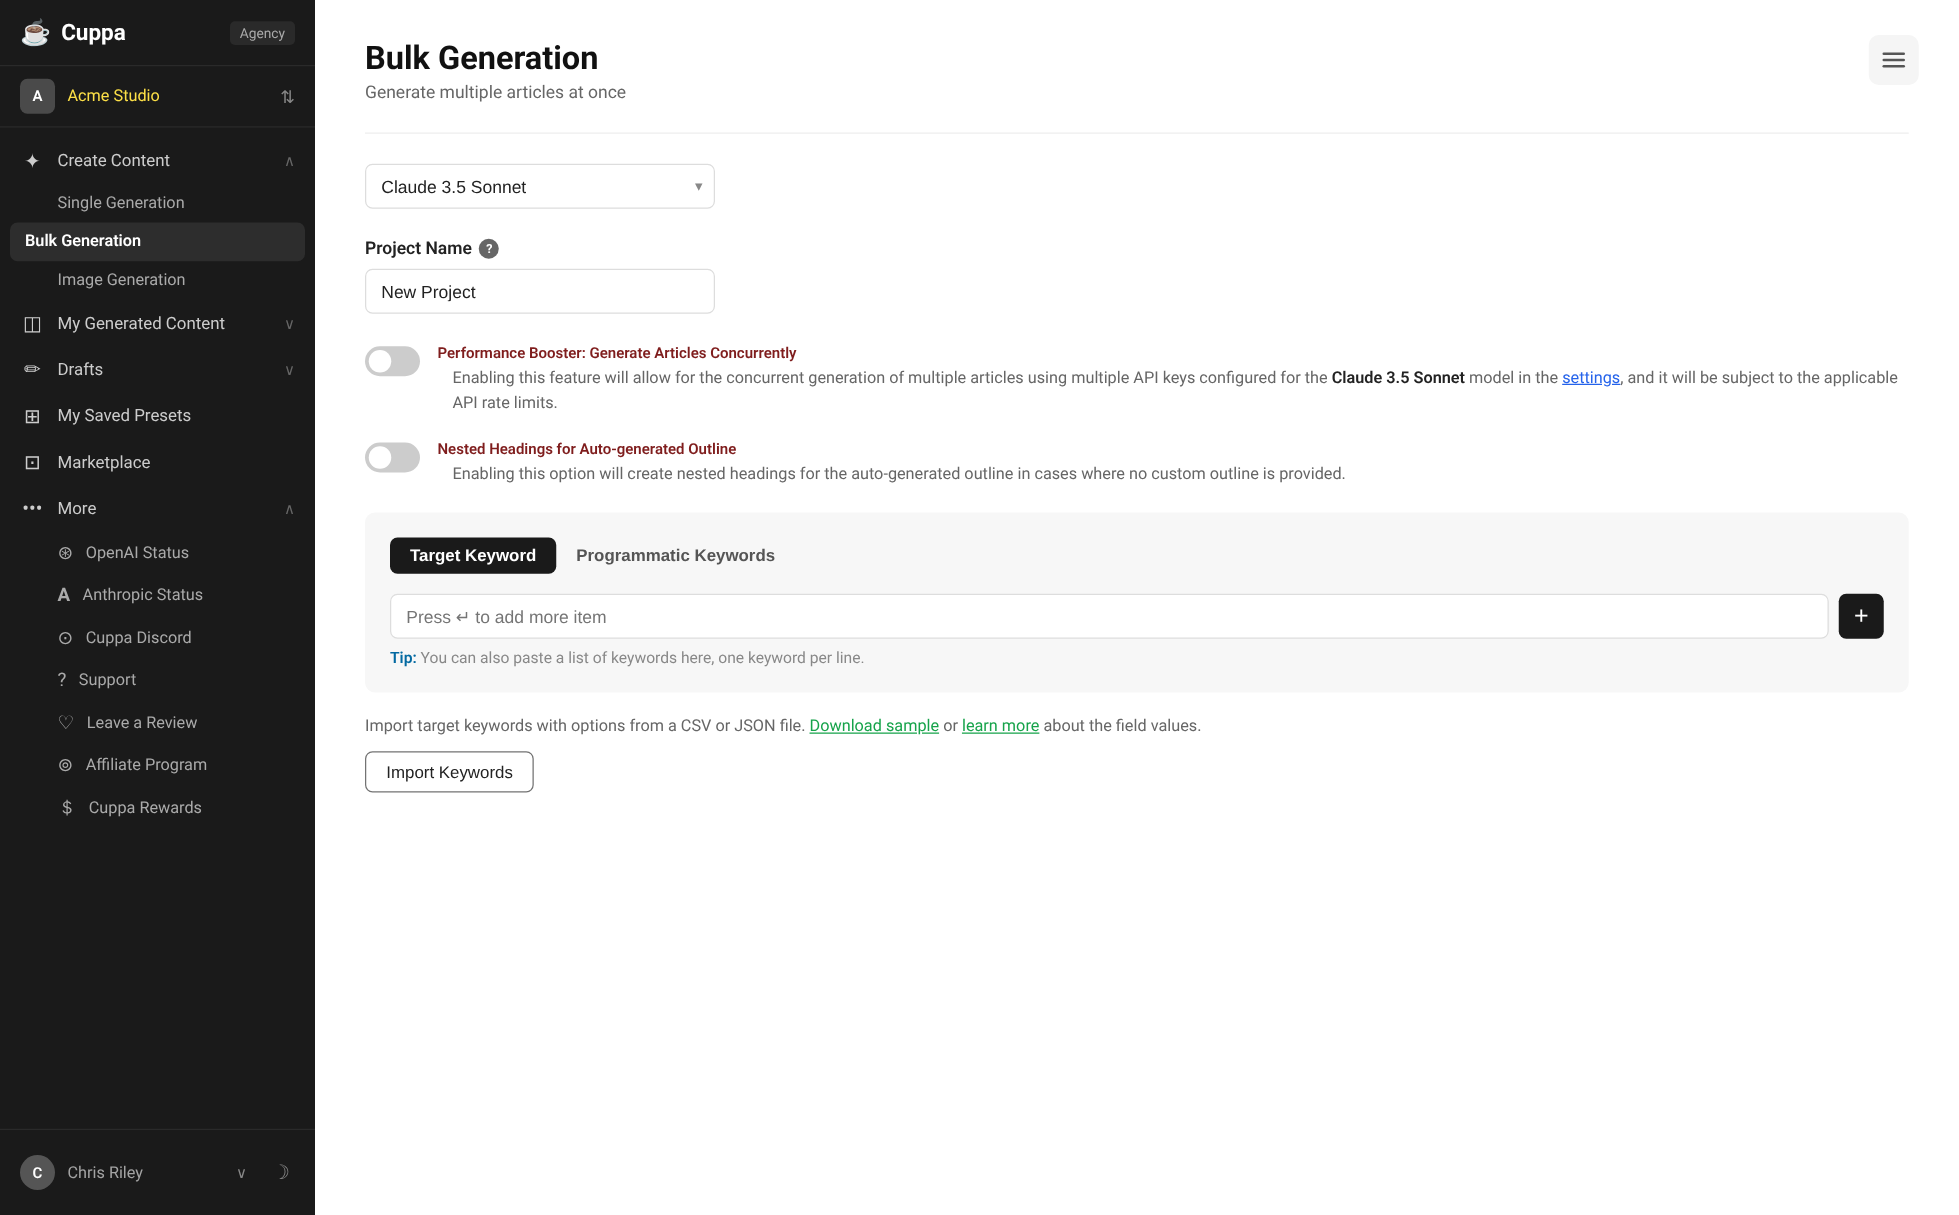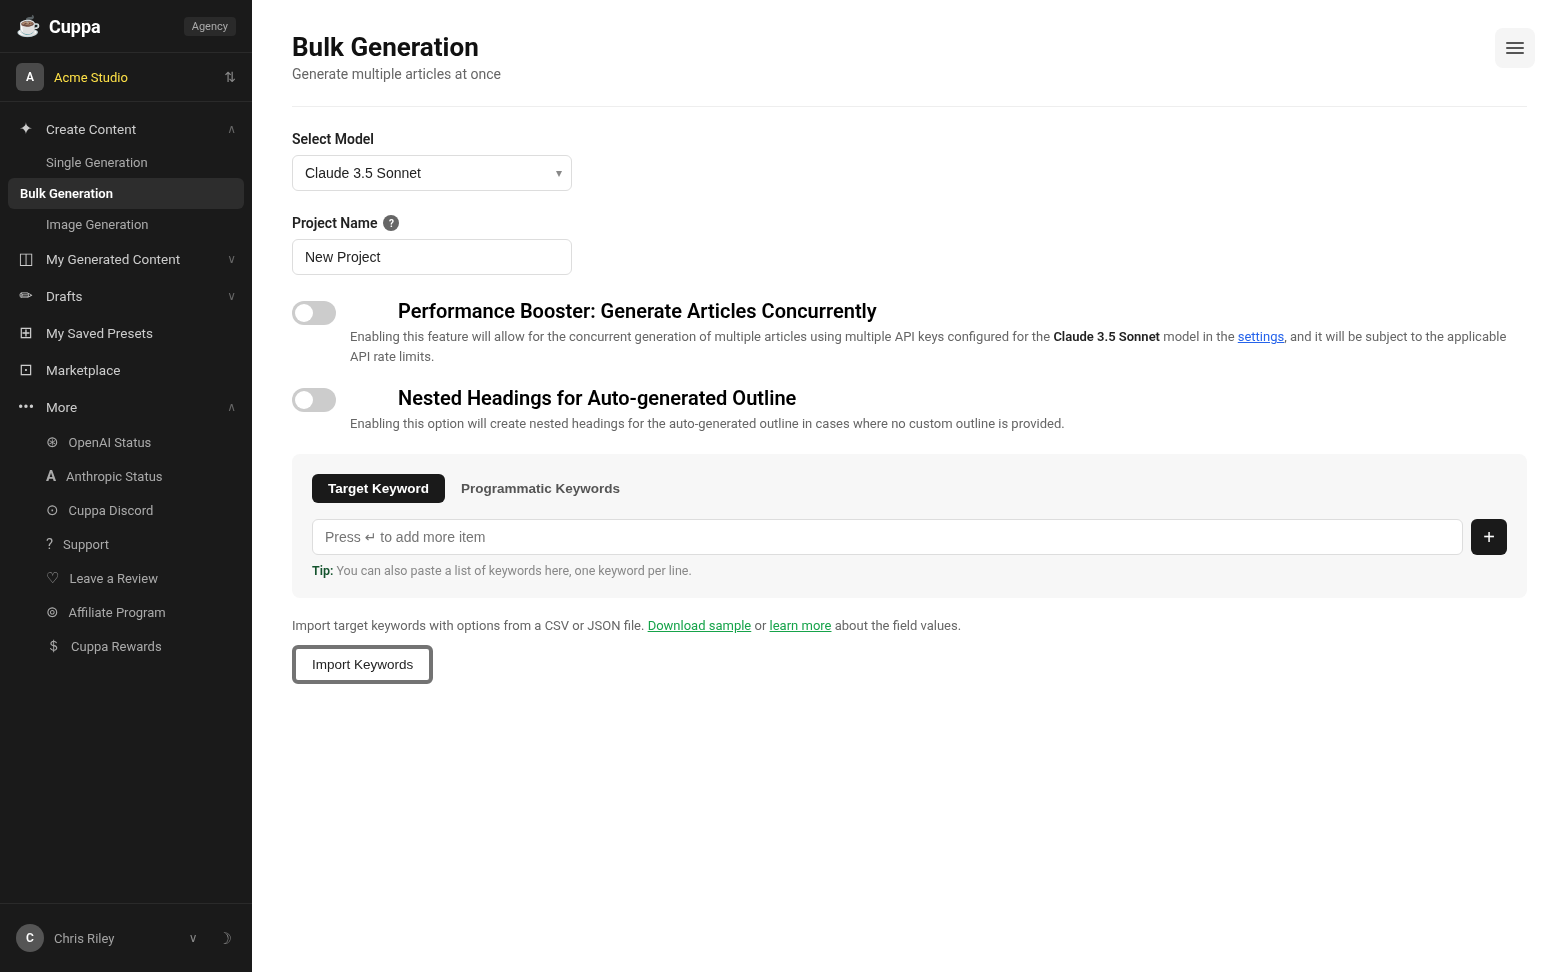--- a/index.html
+++ b/index.html
@@ -269,30 +269,30 @@
       border-radius: 50%;
       top: 3px;
       left: 3px;
       transition: transform 0.2s;
     }
     .toggle input:checked + .toggle-slider { background: #333; }
     .toggle input:checked + .toggle-slider::before { transform: translateX(20px); }
 
     .toggle-content {}
     .toggle-title {
-      font-size: 20px;
+      font-size: 12px;
       font-weight: 600;
-      color: #000000;
+      color: #7f1d1d;
       margin-bottom: 4px;
-      margin-left: 48px;
     }
     .toggle-desc {
       font-size: 13px;
       color: #666;
       line-height: 1.5;
+      margin-left: 12px;
     }
     .toggle-desc strong { color: #222; font-weight: 600; }
     .toggle-desc a { color: #2563eb; text-decoration: underline; }
 
     
     .keyword-box {
       background: #f7f7f7;
       border-radius: 8px;
       padding: 20px;
       margin-bottom: 20px;
@@ -343,32 +343,32 @@
       display: flex;
       align-items: center;
       justify-content: center;
       line-height: 1;
     }
     .keyword-tip {
       margin-top: 8px;
       font-size: 12.5px;
       color: #888;
     }
-    .keyword-tip strong { color: #14532d; font-weight: 600; }
+    .keyword-tip strong { color: #0369a1; font-weight: 600; }
 
     .import-info {
       font-size: 13px;
       color: #666;
       margin-bottom: 12px;
     }
     .import-info a { color: #16a34a; text-decoration: underline; }
 
     .import-btn {
       padding: 8px 16px;
-      border: 4px solid #737373;
+      border: 1px solid #737373;
       border-radius: 6px;
       background: #fff;
       font-size: 13.5px;
       font-weight: 500;
       color: #222;
       cursor: pointer;
     }
   </style>
 </head>
 <body>
@@ -481,23 +481,20 @@
 
   <div class="page-header">
     <h1 class="page-title">Bulk Generation</h1>
     <p class="page-subtitle">Generate multiple articles at once</p>
   </div>
 
   <hr>
 
   
   <div class="form-group">
-    <div class="form-label">
-      <span>Select Model</span>
-    </div>
     <div class="select-wrapper">
       <select>
         <option>Claude 3.5 Sonnet</option>
         <option>GPT-4o</option>
         <option>GPT-4 Turbo</option>
         <option>Claude 3 Opus</option>
       </select>
       <span class="select-chevron">▾</span>
     </div>
   </div>

